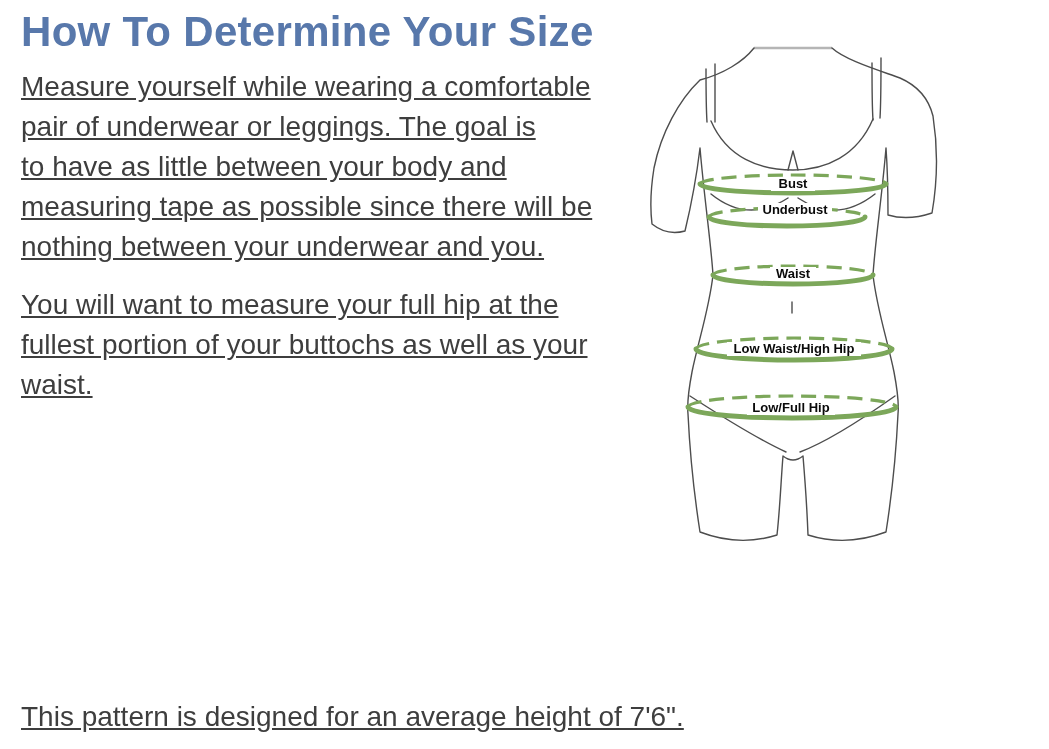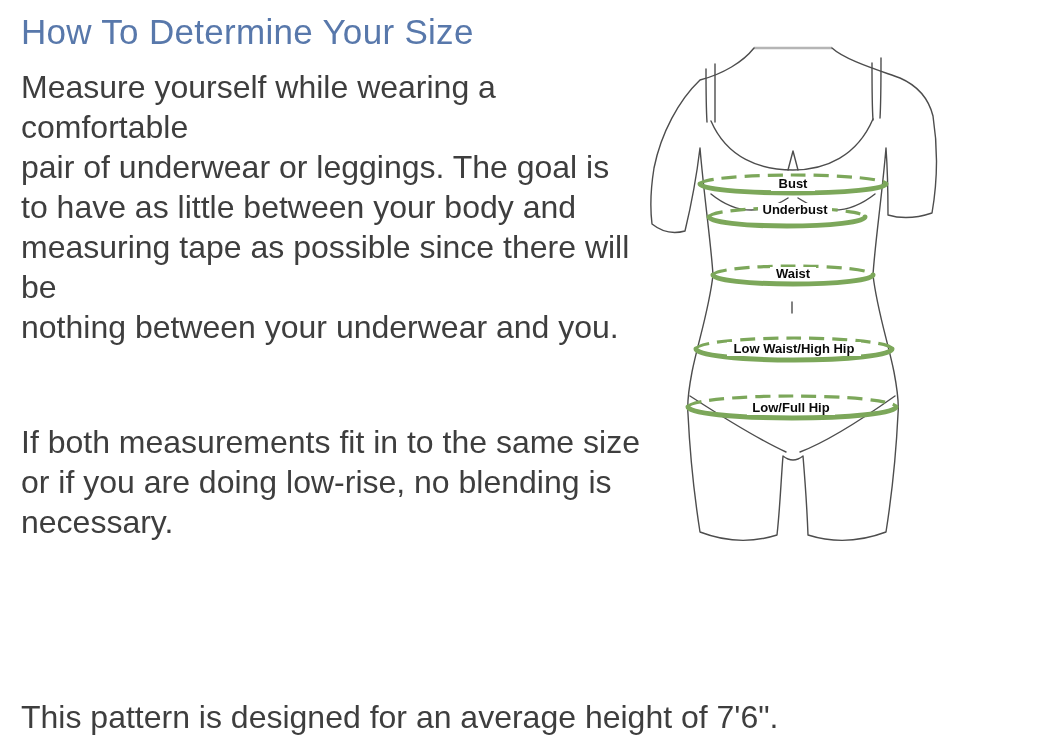--- a/index.html
+++ b/index.html
@@ -14,28 +14,29 @@
   html,body{margin:0;padding:0;}
   body{
     width:1049px;height:749px;
     background:var(--background);
     font-family:"Liberation Sans","DejaVu Sans",sans-serif;
     position:relative;overflow:hidden;
   }
   .page{position:absolute;inset:0;}
   h1.page-title{
     position:absolute;left:21px;top:13px;margin:0;
-    font-size:35px;line-height:38px;font-weight:400;
+    font-size:42px;line-height:38px;font-weight:700;
     letter-spacing:0.3px;color:var(--heading);
   }
   p.bodytext{
     position:absolute;margin:0;
-    font-size:32px;line-height:40px;font-weight:300;
+    font-size:28px;line-height:40px;font-weight:300;
     color:var(--body-text);
     white-space:pre-line;
+    text-decoration:underline;
   }
   .p1{left:21px;top:67px;width:625px;}
   .p2{left:21px;top:285px;width:625px;}
   .p3{left:21px;top:422px;width:625px;}
   .p4{left:21px;top:560px;width:990px;}
   .p5{left:21px;top:697px;width:900px;}
   svg.diagram{position:absolute;left:645px;top:8px;width:396px;height:547px;}
   .outline{stroke:var(--figure-outline);stroke-width:1.4;fill:none;stroke-linecap:round;stroke-linejoin:round;}
   .neck-cut{stroke:var(--neck-cut-line);stroke-width:2.4;fill:none;}
   .band-solid{stroke:var(--band-green);stroke-width:5;fill:none;stroke-linecap:round;}
@@ -52,23 +53,23 @@
 
 <div class="page">
 
   <h1 class="page-title">How To Determine Your Size</h1>
 
   <p class="bodytext p1">Measure yourself while wearing a comfortable
 pair of underwear or leggings. The goal is
 to have as little between your body and
 measuring tape as possible since there will be
 nothing between your underwear and you.</p>
-  <p class="bodytext p3">If both measurements fit in to the same size
-or if you are doing low-rise, no blending is
-necessary.</p>
+  <p class="bodytext p2">You will want to measure your full hip at the
+fullest portion of your buttochs as well as your
+waist.</p>
   <p class="bodytext p5">This pattern is designed for an average height of 7'6".</p>
 
   <svg class="diagram" viewBox="0 0 396 547" aria-hidden="true">
 
     <path class="neck-cut" d="M109,40 L187,40"></path>
 
     <path class="outline" d="
       M109,40
       C 98,54 78,66 55,72
       C 34,92 16,125 9,160

